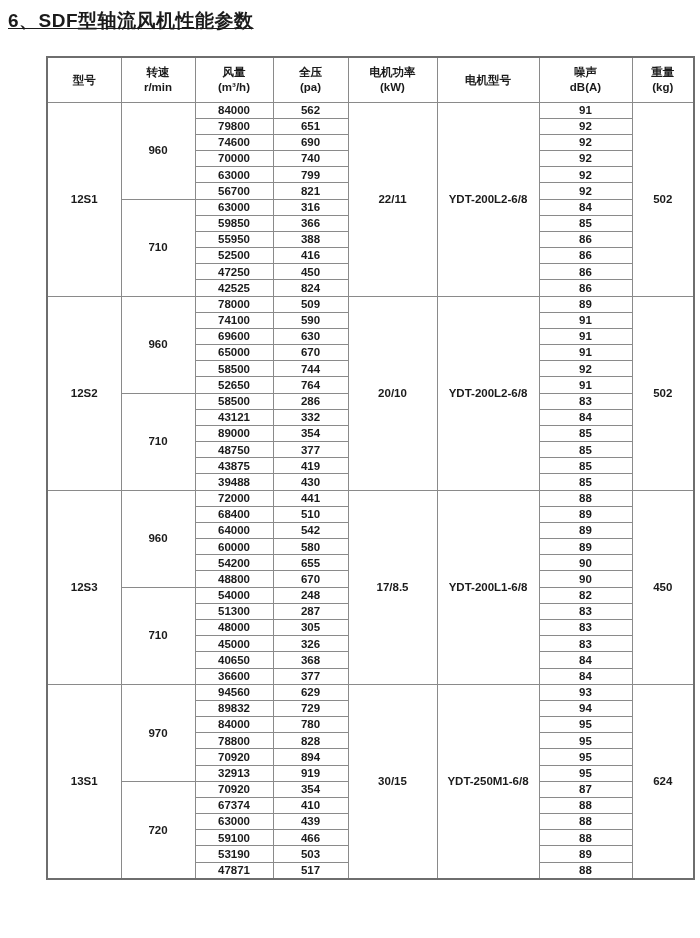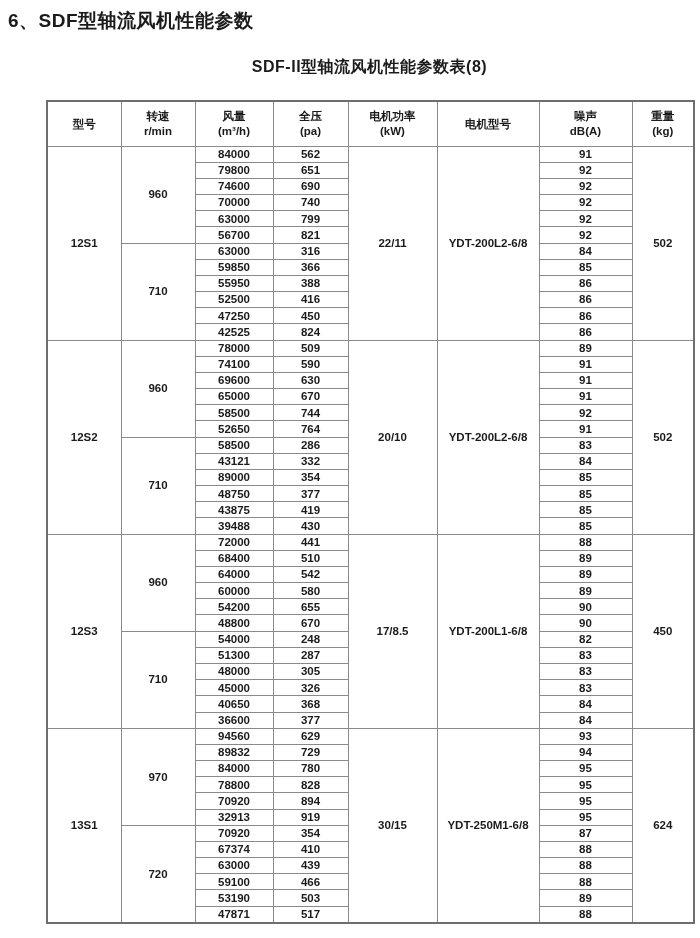--- a/index.html
+++ b/index.html
@@ -9,20 +9,21 @@
     background: #ffffff;
     font-family: "Liberation Sans", "DejaVu Sans", sans-serif;
     color: #1b1b1b;
   }
   .page { position: relative; width: 700px; height: 938px; overflow: hidden; }
   .page-title {
     margin: 8px 0 0 8px;
     font-size: 19px;
     font-weight: bold;
     letter-spacing: 0.5px;
+    text-decoration: underline;
   }
   .table-title {
     width: 647px;
     margin: 23px 0 0 46px;
     text-align: center;
     font-size: 16px;
     font-weight: bold;
     letter-spacing: 0.5px;
   }
   table.perf {
@@ -45,21 +46,20 @@
     overflow: hidden;
   }
   table.perf th { height: 45px; }
   table.perf td { height: 15px; }
 </style>
 </head>
 <body>
 
 <div class="page">
   <h1 class="page-title">6、SDF型轴流风机性能参数</h1>
-  <div class="table-title">SDF-II型轴流风机性能参数表(8)</div>
 
   <table class="perf">
     <colgroup>
       <col style="width:74px">
       <col style="width:74px">
       <col style="width:78px">
       <col style="width:75px">
       <col style="width:89px">
       <col style="width:102px">
       <col style="width:93px">

